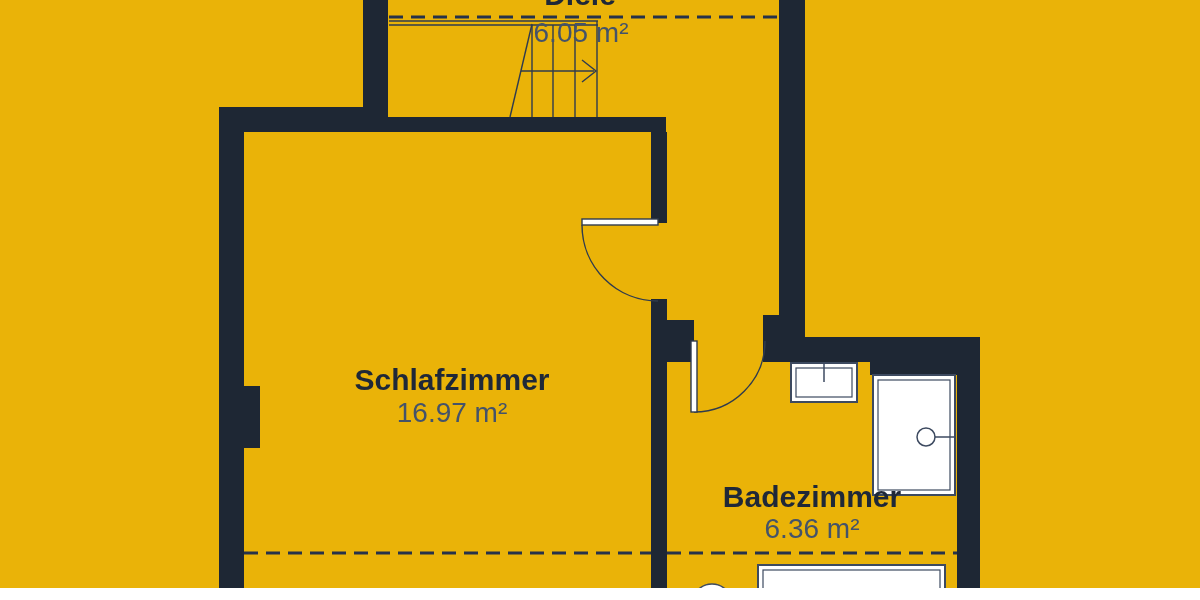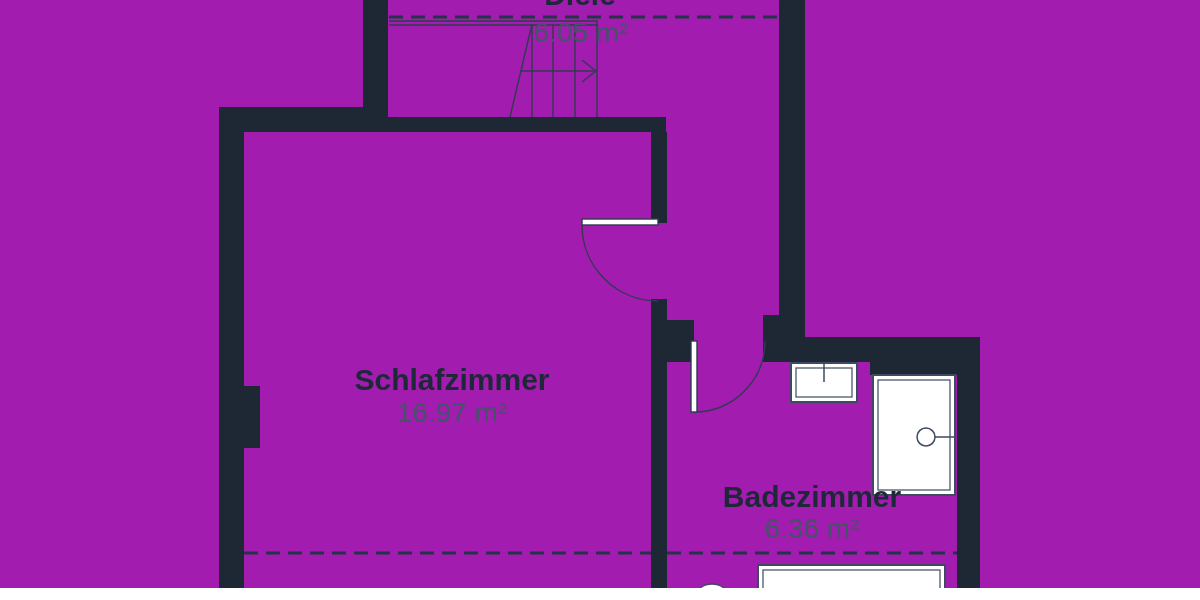--- a/index.html
+++ b/index.html
@@ -1,19 +1,19 @@
 <!DOCTYPE html>
 <html><head>
 <meta charset="utf-8">
 <style>
   html,body{margin:0;padding:0;background:#ffffff;}
   .stage{
     position:relative;
     width:1200px;height:588px;
-    background:#a21caf;
+    background:#eab308;
     overflow:hidden;
     font-family:"Liberation Sans", sans-serif;
   }
   .plan-svg{position:absolute;left:0;top:0;}
   .wall{fill:#1e2734;stroke:none;}
   .thin{stroke:#2f3b4e;stroke-width:1.4;fill:none;}
   .dash{stroke:#26324a;stroke-width:3;fill:none;stroke-dasharray:14 8;}
   .leaf{fill:#ffffff;stroke:#2f3b4e;stroke-width:1.4;}
   .fix-outer{fill:#ffffff;stroke:#3d4a60;stroke-width:2;}
   .fix-inner{fill:none;stroke:#3d4a60;stroke-width:1.2;}

